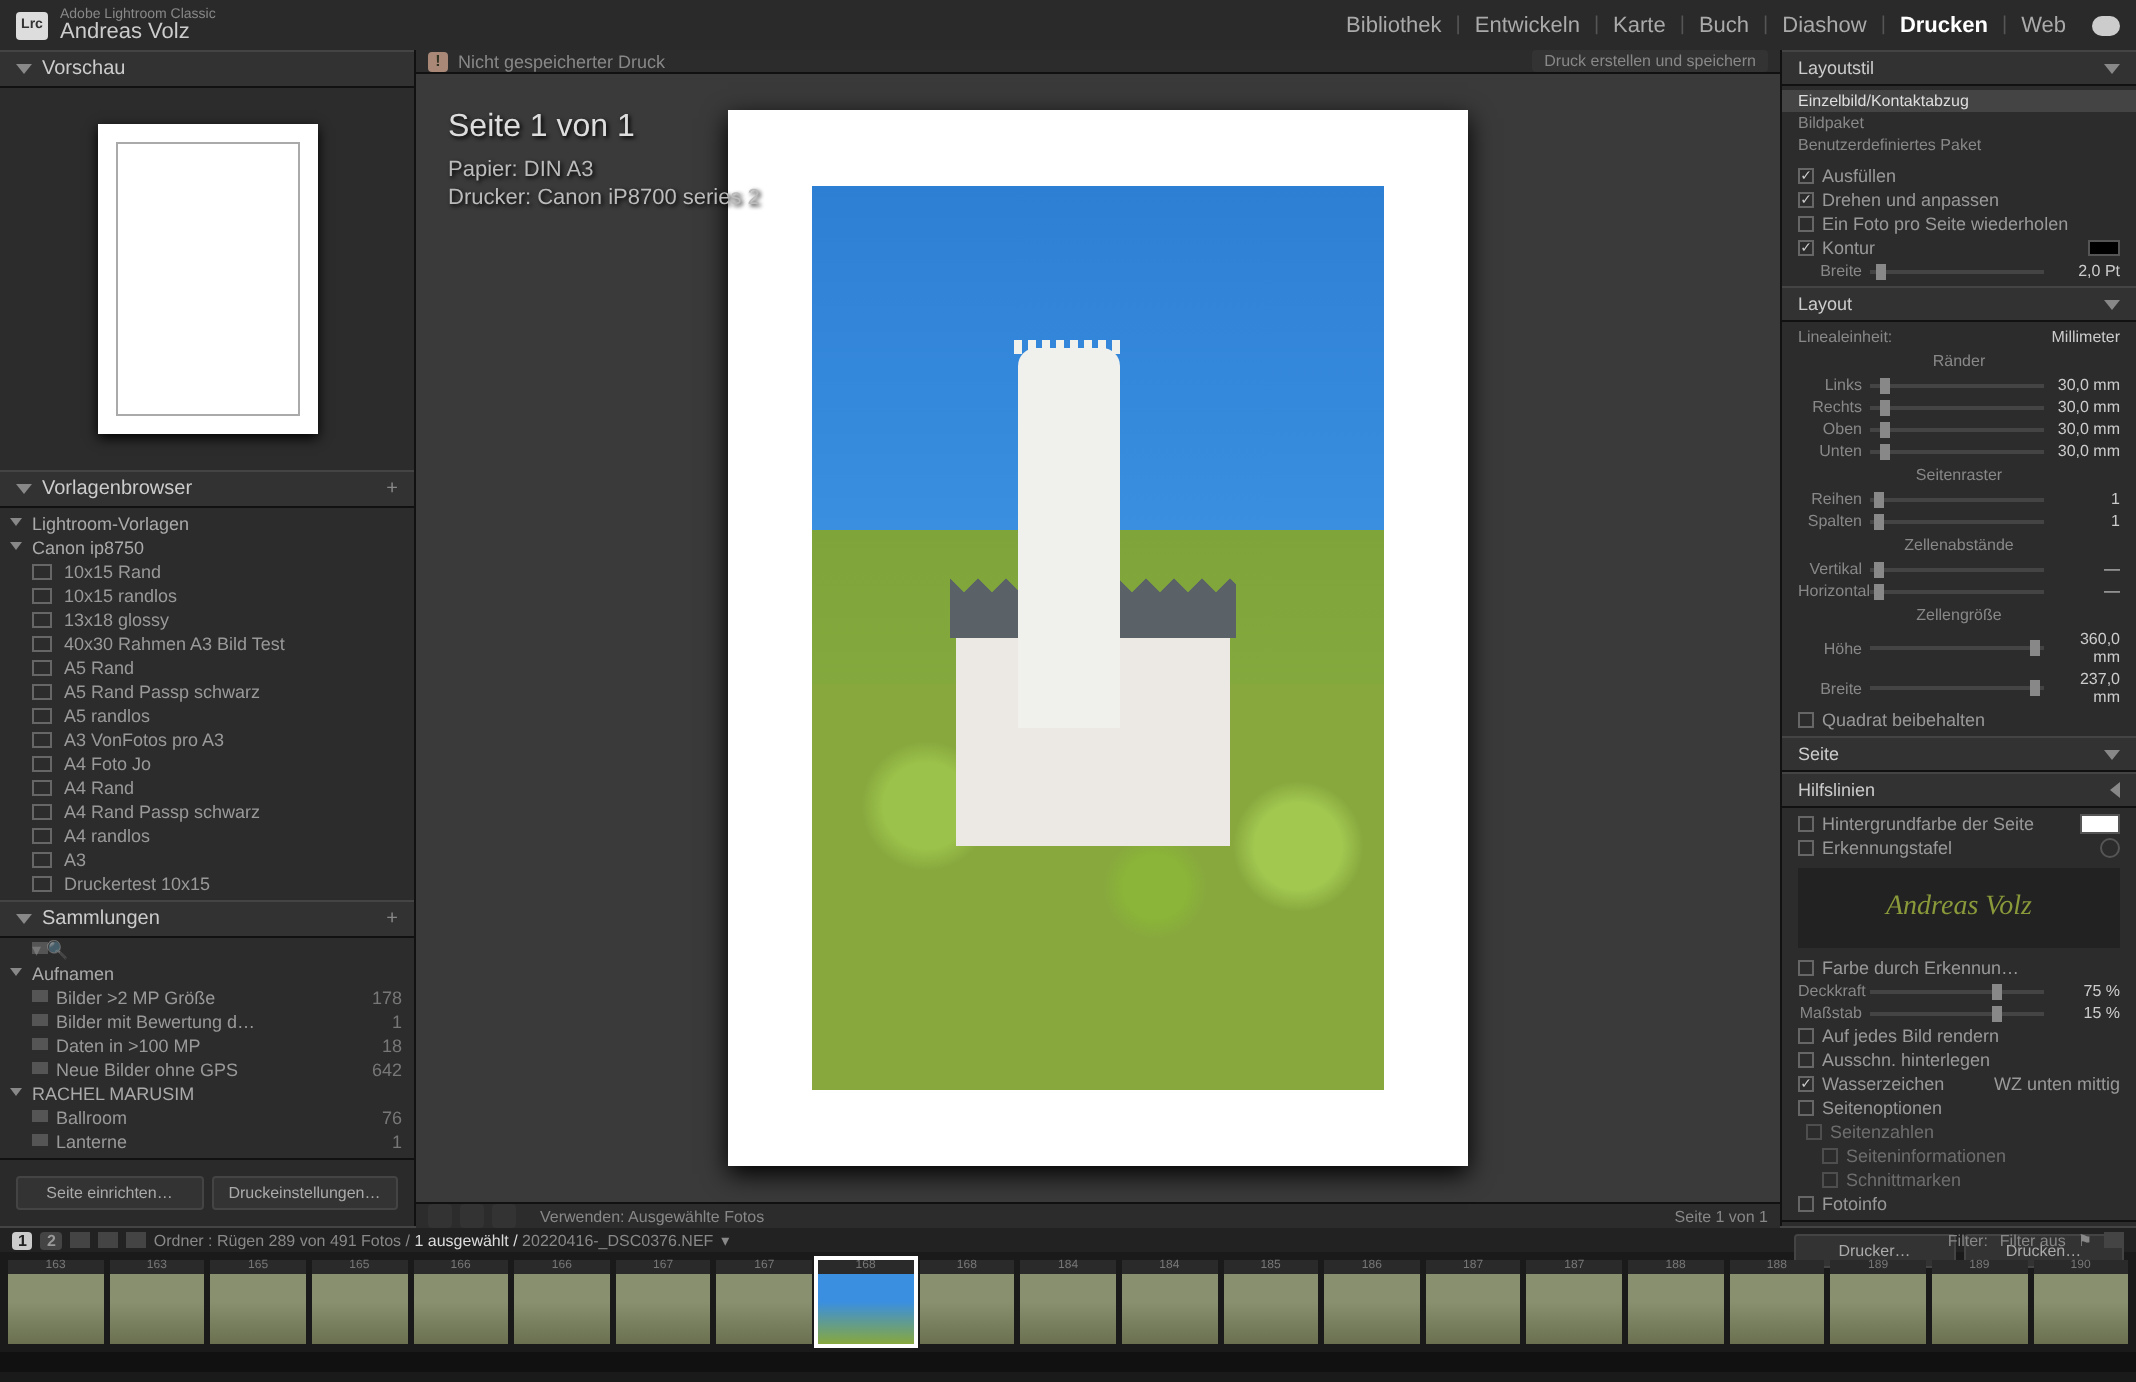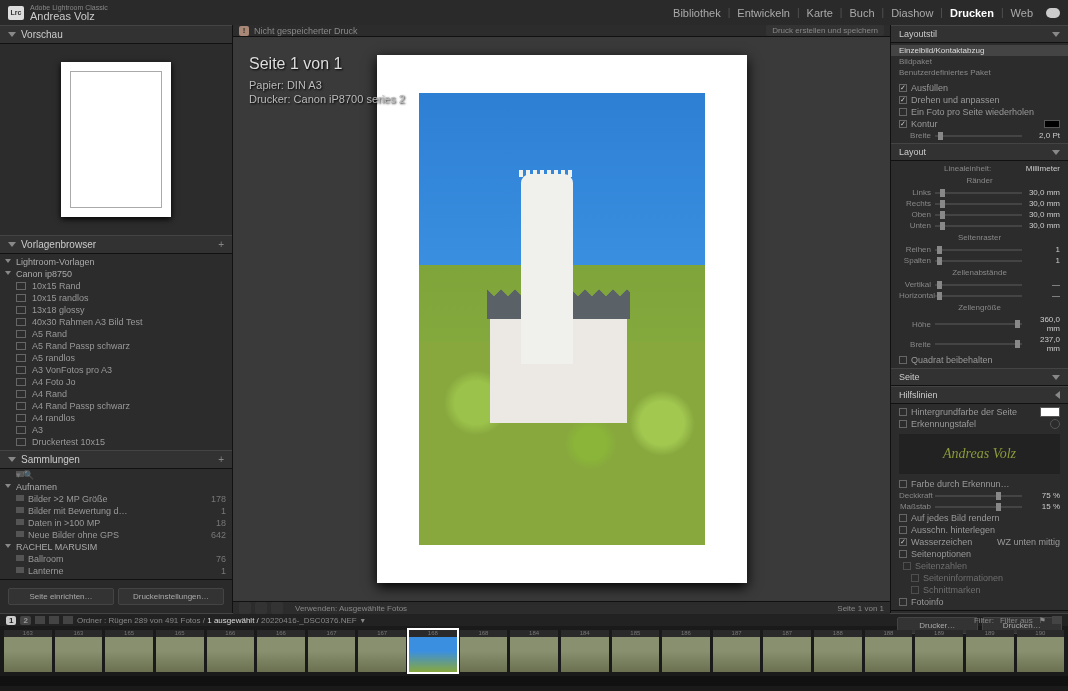--- a/index.html
+++ b/index.html
@@ -14,21 +14,21 @@
 .topbar .spacer { flex: 1; }
 .topbar .nav-item { font-size: 11px; color: #aaa; padding: 0 7px; cursor: pointer; }
 .topbar .nav-sep { color: #555; }
 .topbar .nav-item.active { color: #fff; font-weight: bold; }
 .topbar .cloud-icon { width: 14px; height: 10px; background: #ccc; border-radius: 5px; margin-left: 6px; }
 
 
 .main-row { display: flex; height: 588px; }
 
 
-.left-panel { width: 233px; background: #2c2c2c; display: flex; flex-direction: column; border-right: 1px solid #111; }
+.left-panel { width: 208px; background: #2c2c2c; display: flex; flex-direction: column; border-right: 1px solid #111; }
 .panel-header { background: #323232; padding: 3px 8px; font-size: 10px; color: #ccc; display: flex; align-items: center; border-top: 1px solid #444; border-bottom: 1px solid #111; }
 .panel-header .tri { width: 0; height: 0; border-left: 4px solid transparent; border-right: 4px solid transparent; border-top: 5px solid #888; margin-right: 5px; }
 .panel-header .plus { margin-left: auto; color: #888; }
 
 .preview-box { padding: 18px 40px; display: flex; justify-content: center; }
 .preview-page { width: 110px; height: 155px; background: #fff; box-shadow: 0 2px 6px #000; position: relative; }
 .preview-page::after { content: ""; position: absolute; inset: 9px; border: 1px solid #aaa; }
 
 .tree { flex: 1; overflow: auto; padding: 2px 0; }
 .tree-item { padding: 1px 6px 1px 32px; font-size: 9px; color: #999; cursor: pointer; position: relative; white-space: nowrap; overflow: hidden; }
@@ -279,21 +279,21 @@
         <span class="val">2,0 Pt</span>
       </div>
     </div>
 
     <div class="r-header">
         <span>Layout</span>
         <span class="tri-d"></span>
       </div>
     <div class="r-body">
       <div class="r-slider-row">
-        <span class="lbl" style="width:auto;margin-left:45px;">Linealeinheit:</span>
+        <span class="lbl" style="width:auto;">Linealeinheit:</span>
         <span style="flex:1"></span>
         <span class="val" style="width:auto;">Millimeter</span>
       </div>
       <div class="r-subhead">Ränder</div>
       <div id="margin-rows">
           <div class="r-slider-row">
             <span class="lbl">Links</span>
             <div class="track">
               <div class="thumb" style="left:6%;"></div>
             </div>

